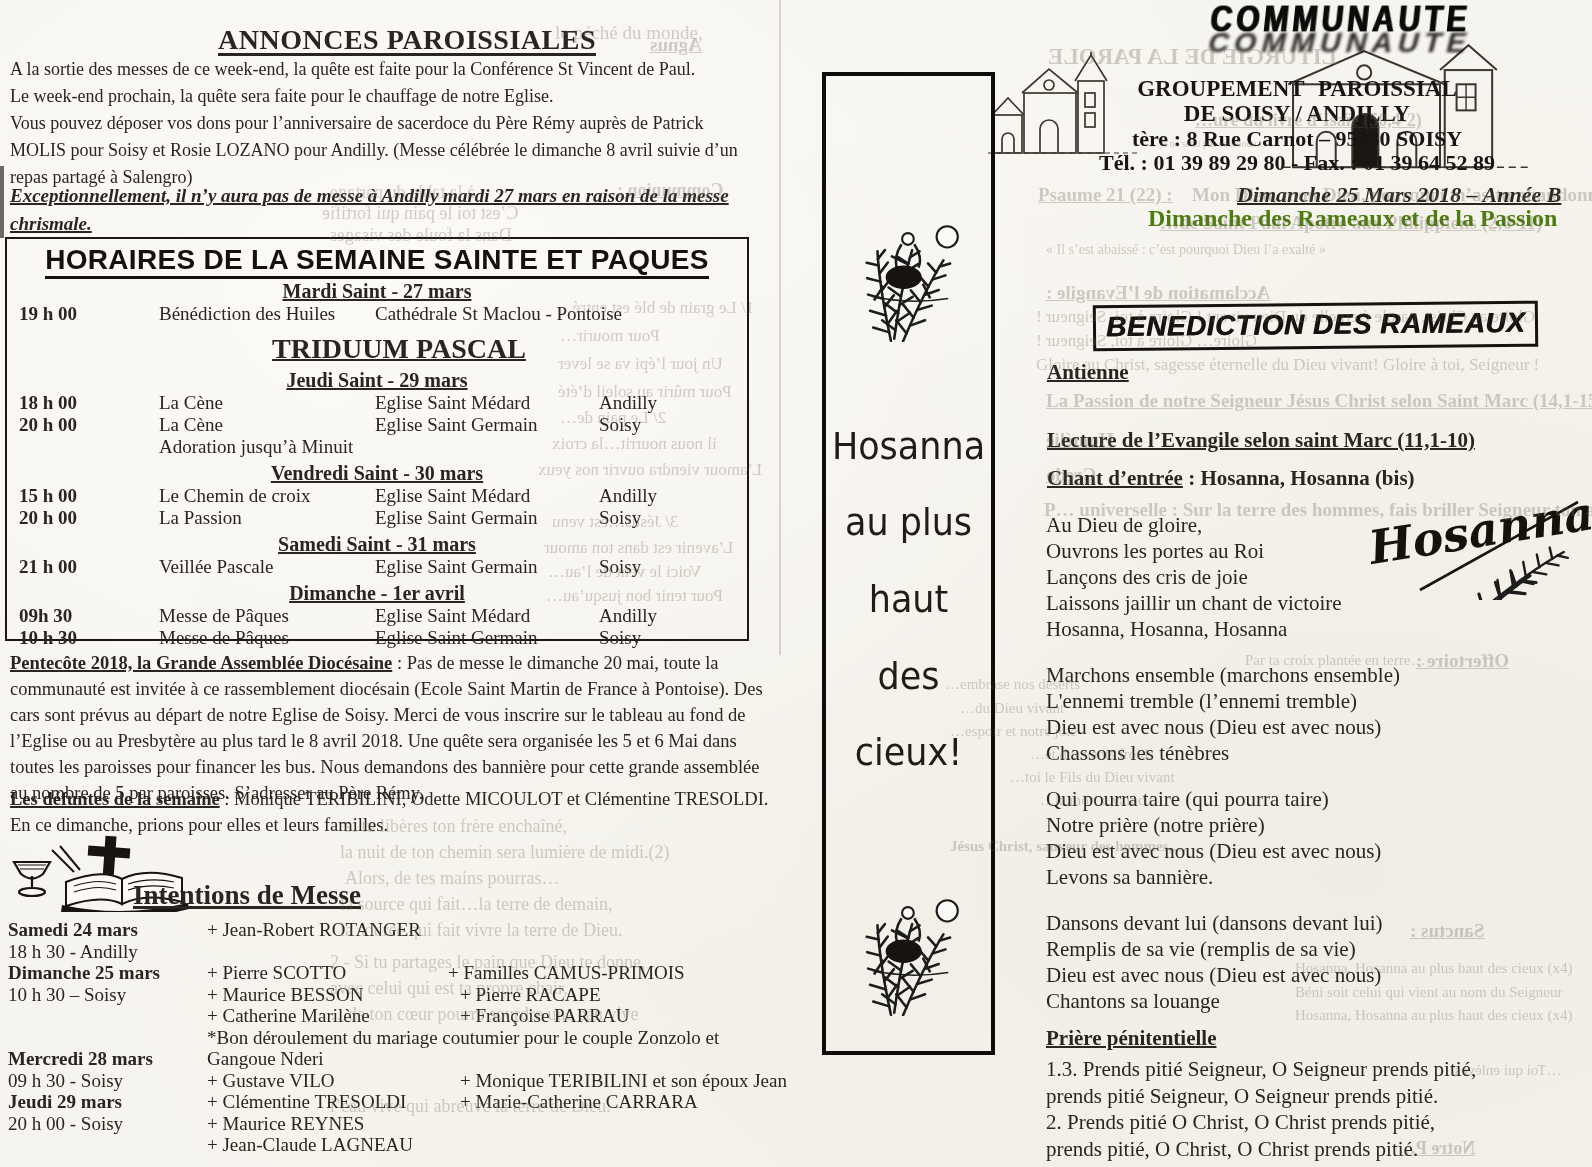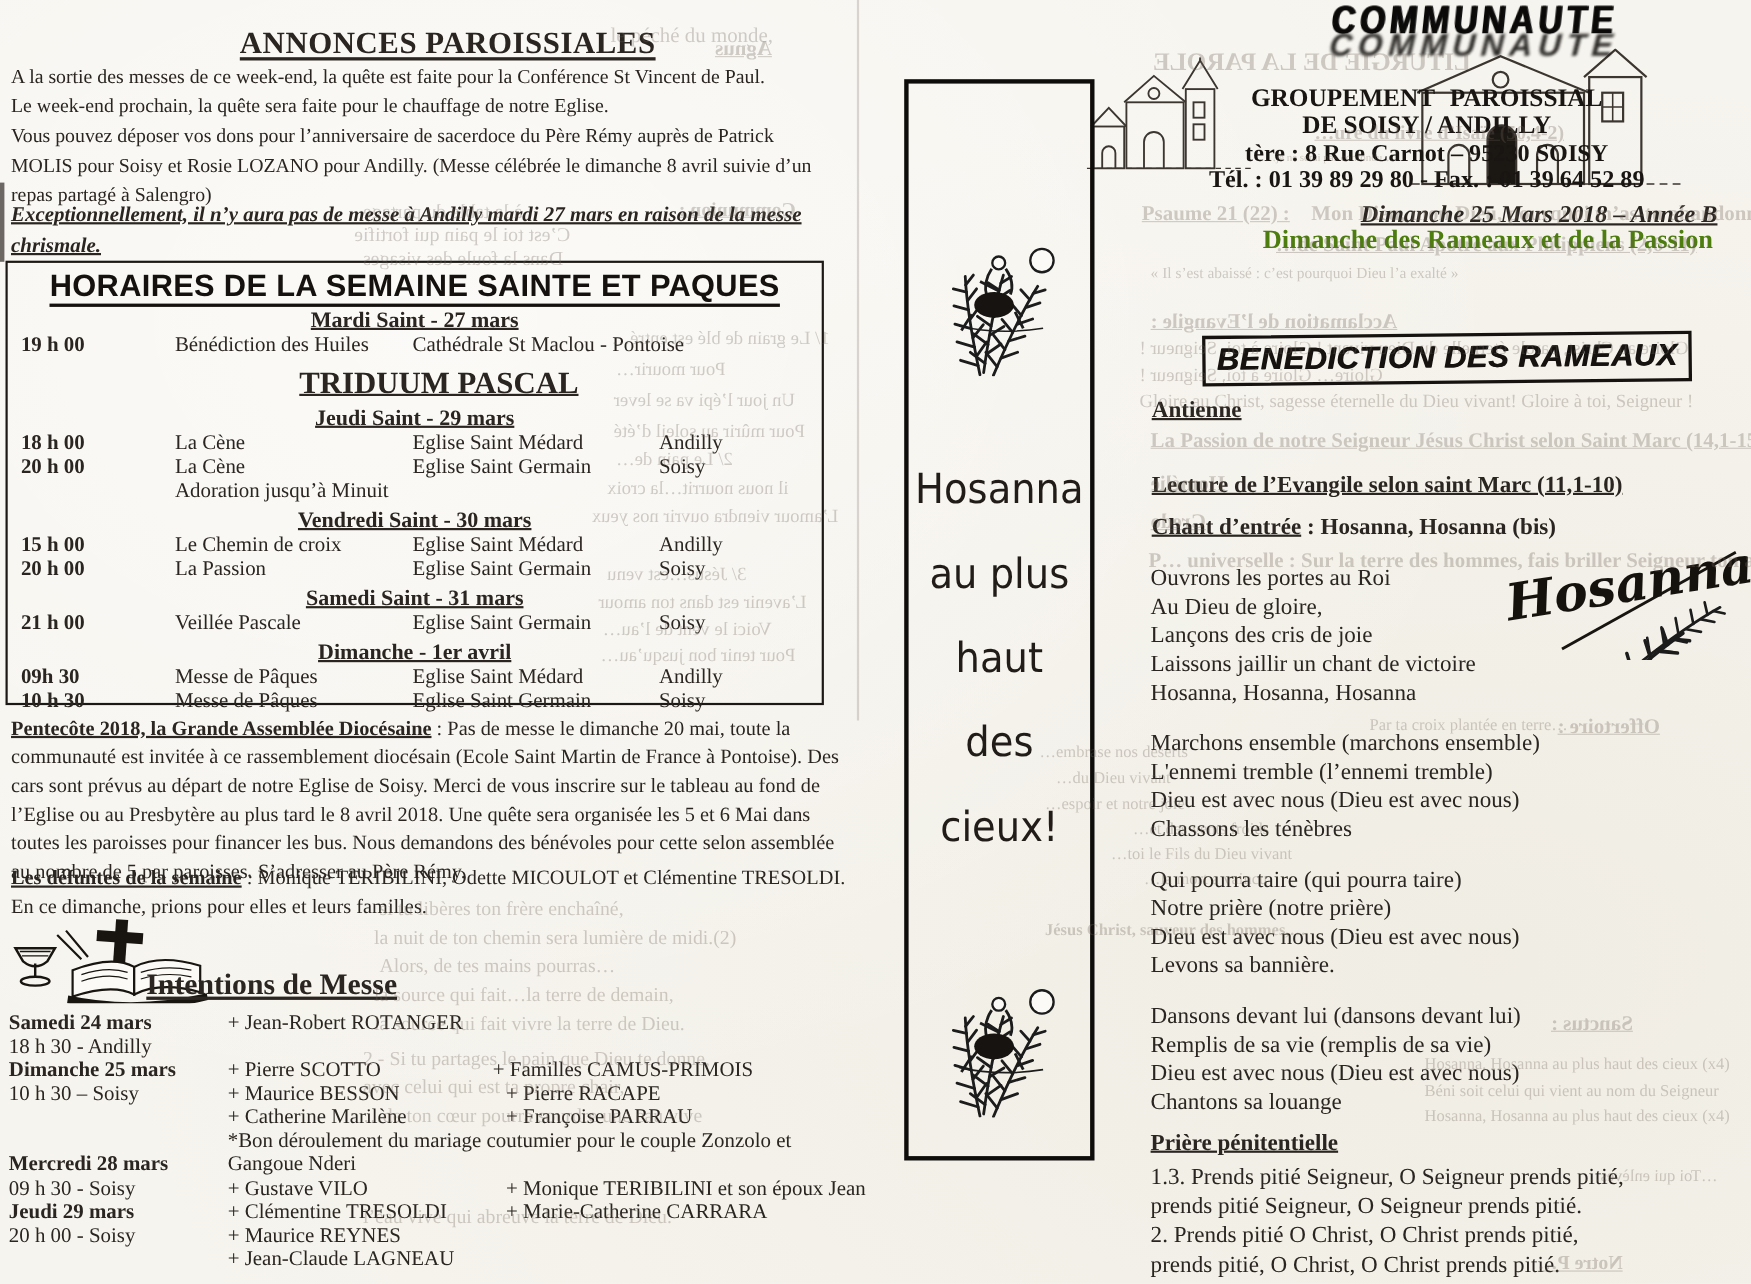--- a/index.html
+++ b/index.html
@@ -178,21 +178,21 @@
       </div>
     </div>
 </div>
 
 <div class="abs lp-para">
   <div><span class="lead">Pentecôte 2018, la Grande Assemblée Diocésaine</span><span> : Pas de messe le dimanche 20 mai, toute la</span></div>
   <div id="pent-rest">
       <div>communauté est invitée à ce rassemblement diocésain (Ecole Saint Martin de France à Pontoise). Des</div>
       <div>cars sont prévus au départ de notre Eglise de Soisy. Merci de vous inscrire sur le tableau au fond de</div>
       <div>l’Eglise ou au Presbytère au plus tard le 8 avril 2018.  Une quête sera organisée les 5 et 6 Mai dans</div>
-      <div>toutes les paroisses pour financer les bus. Nous demandons des bénévoles pour cette selon assemblée</div>
+      <div>toutes les paroisses pour financer les bus. Nous demandons des bannière pour cette grande assemblée</div>
       <div>au nombre de 5 par paroisses. S’adresser au Père Rémy.</div>
     </div>
 </div>
 
 <div class="abs lp-defuntes">
   <div><span class="lead">Les défuntes de la semaine</span><span> : Monique TERIBILINI, Odette MICOULOT et Clémentine TRESOLDI.</span></div>
   <div>En ce dimanche, prions pour elles et leurs familles.</div>
 </div>
 
 <svg class="abs" style="left:8px;top:834px;" width="220" height="78" viewBox="0 0 220 78">
@@ -350,22 +350,22 @@
 
 <svg class="abs hosanna-logo" viewBox="0 0 224 132">
   <path d="M52,122 L210,34" stroke="#181410" stroke-width="2.6" fill="none"></path>
   <use href="#fr" transform="translate(148,96) rotate(40) scale(1.3)"></use>
   <use href="#fr" transform="translate(186,74) rotate(46) scale(1.0)"></use>
   <text x="4" y="96" font-size="46" font-style="italic" font-weight="bold" font-family="DejaVu Serif, serif" fill="#15110d" transform="rotate(-9 4 96)">Hosanna</text>
 </svg>
 
 <div class="abs verses" id="verses">
     <div class="verse">
+      <div class="nw">Au Dieu de gloire,</div>
       <div class="nw">Ouvrons les portes au Roi</div>
-      <div class="nw">Au Dieu de gloire,</div>
       <div class="nw">Lançons des cris de joie</div>
       <div class="nw">Laissons jaillir un chant de victoire</div>
       <div class="nw">Hosanna, Hosanna, Hosanna</div>
     </div>
     <div class="verse">
       <div class="nw">Marchons ensemble (marchons ensemble)</div>
       <div class="nw">L'ennemi tremble (l’ennemi tremble)</div>
       <div class="nw">Dieu est avec nous (Dieu est avec nous)</div>
       <div class="nw">Chassons les ténèbres</div>
     </div>

